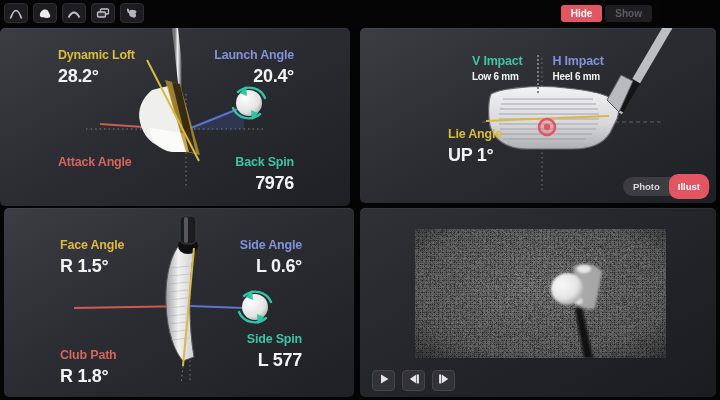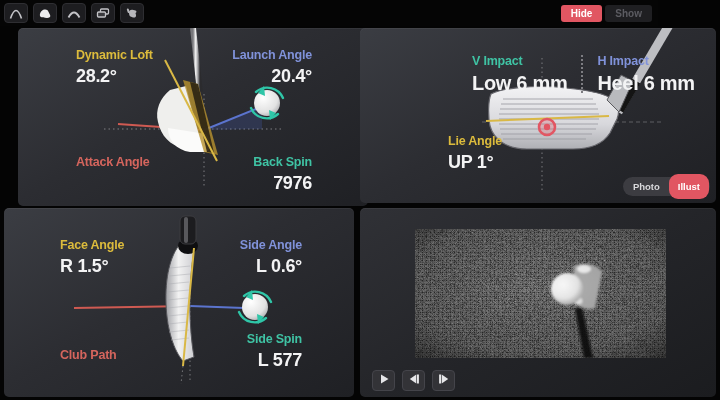--- a/index.html
+++ b/index.html
@@ -16,35 +16,35 @@
   .tool-btn svg{display:block;}
   .tb-right{margin-left:auto;display:flex;gap:3px;margin-right:6px;}
   .hide-btn,.show-btn{height:17px;border:none;border-radius:3px;font-size:10px;font-weight:bold;
     padding:0 10px;cursor:pointer;font-family:inherit;line-height:17px;}
   .hide-btn{background:#e15662;color:#ffffff;}
   .show-btn{background:#1f1f22;color:#5c5c62;}
   
   .panel{position:absolute;border-radius:5px;
     background:linear-gradient(150deg,#3b3d43 0%,#2c2d32 45%,#1f2024 100%);
     box-shadow:inset 0 1px 0 rgba(255,255,255,.05);}
-  #panel-tl{left:18px;top:28px;width:350px;height:178px;}
+  #panel-tl{left:0;top:28px;width:350px;height:178px;}
   #panel-tr{left:360px;top:28px;width:356px;height:175px;}
   #panel-bl{left:4px;top:208px;width:350px;height:189px;text-decoration:underline;}
   #panel-br{left:360px;top:208px;width:356px;height:189px;
     background:linear-gradient(150deg,#303136 0%,#242529 50%,#1b1c1f 100%);}
   .illu{position:absolute;left:0;top:0;}
   
   .metric{position:absolute;line-height:1.25;}
   .metric.ralign{text-align:right;}
   .mlabel{font-size:12.5px;font-weight:bold;letter-spacing:-.2px;}
   .mvalue{font-size:18px;font-weight:bold;color:#f3f3f4;letter-spacing:-.3px;margin-top:1px;}
   .c-yellow{color:#dcbb3c;} .c-blue{color:#8092da;} .c-red{color:#d5655d;} .c-teal{color:#3fc3a4;}
   .impact-head{position:absolute;left:112px;top:25px;display:flex;align-items:flex-start;}
   .impact-col{line-height:1.3;}
-  .impact-col .mvalue{font-size:20px;}
+  .impact-col .mvalue{font-size:10px;}
   .impact-div{border-left:2px dotted #7d7d82;height:38px;margin:2px 14px 0 14px;}
   
   .toggle{position:absolute;right:6px;bottom:7px;height:19px;background:#3c3c41;border-radius:10px;
     display:flex;align-items:center;padding:0 1px;}
   .tbtn{border:none;background:transparent;color:#d9d9dc;font-size:9.5px;font-weight:bold;
     height:25px;padding:0 9px;border-radius:9px;cursor:pointer;font-family:inherit;}
   .tbtn.active{background:#e15662;color:#fff;}
   
   .video-wrap{position:absolute;left:55px;top:21px;width:251px;height:129px;background:#111;}
   .vid-controls{position:absolute;left:12px;bottom:6px;display:flex;gap:7px;}
@@ -183,21 +183,21 @@
     <div class="impact-col metric" style="position:static">
       <div class="mlabel c-teal">V Impact</div>
       <div class="mvalue">Low 6 mm</div>
     </div>
     <div class="impact-div"></div>
     <div class="impact-col metric" style="position:static">
       <div class="mlabel c-blue">H Impact</div>
       <div class="mvalue">Heel 6 mm</div>
     </div>
   </div>
-  <div class="metric" style="left:88px;top:106px">
+  <div class="metric" style="left:88px;top:99px">
     <div class="mlabel c-yellow">Lie Angle</div>
     <div class="mvalue">UP 1°</div>
   </div>
   <div class="toggle">
     <button class="tbtn">Photo</button>
     <button class="tbtn active">Illust</button>
   </div>
 </div>
 
 <div class="panel" id="panel-bl">
@@ -239,20 +239,21 @@
   <div class="metric" style="left:56px;top:30px">
     <div class="mlabel c-yellow">Face Angle</div>
     <div class="mvalue">R 1.5°</div>
   </div>
   <div class="metric ralign" style="right:52px;top:30px">
     <div class="mlabel c-blue">Side Angle</div>
     <div class="mvalue">L 0.6°</div>
   </div>
   <div class="metric" style="left:56px;top:140px">
     <div class="mlabel c-red">Club Path</div>
+    <div class="mvalue">R 1.8°</div>
   </div>
   <div class="metric ralign" style="right:52px;top:124px">
     <div class="mlabel c-teal">Side Spin</div>
     <div class="mvalue">L 577</div>
   </div>
 </div>
 
 <div class="panel" id="panel-br">
   <div class="video-wrap">
     <svg width="251" height="129" viewBox="0 0 251 129">

